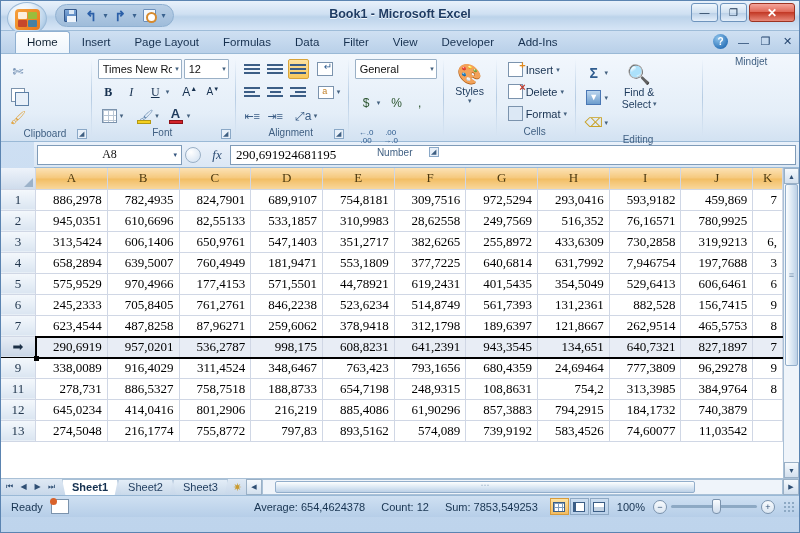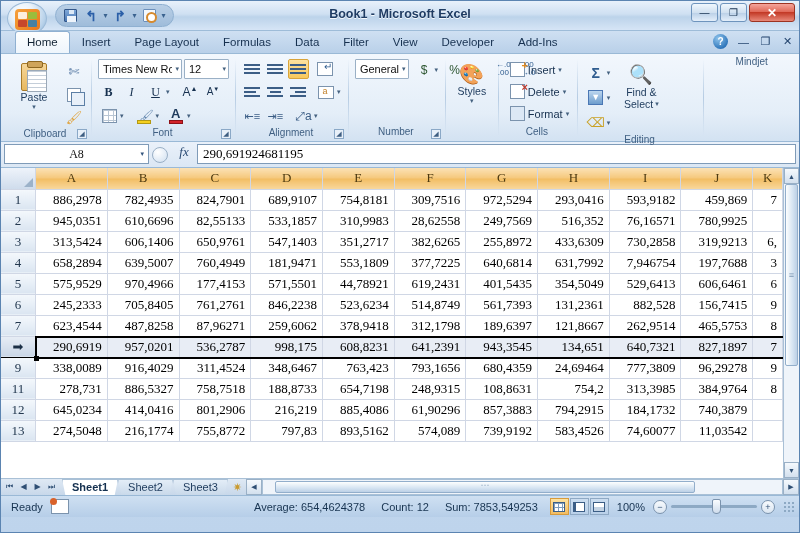--- a/index.html
+++ b/index.html
@@ -230,23 +230,23 @@
   .sortfilter-ico .fn { position:absolute; right:0; top:3px; width:0;height:0;border-left:10px solid #4a8fc7;border-right:0 solid transparent;border-bottom:0;border-top:9px solid transparent;}
   .binoc { font-size: 19px; color: #2f5c8f; }
   .mindjet-ico { width: 34px; height: 26px; display:flex; }
   .mindjet-ico i { display:block; width: 11px; height: 26px; }
   .mindjet-ico i:nth-child(1){ background: linear-gradient(180deg,#e02a18,#a81409); clip-path: polygon(0 0,100% 22%,100% 100%,0 100%);}
   .mindjet-ico i:nth-child(2){ background: #b9b9b9; clip-path: polygon(0 22%,100% 0,100% 100%,0 100%);}
   .mindjet-ico i:nth-child(3){ background: linear-gradient(180deg,#9a9a9a,#6f6f6f); clip-path: polygon(0 0,100% 22%,100% 100%,0 100%);}
 
   
   .formulabar {
-    height: 26px; display: flex; gap: 0;
+    height: 26px; display: flex; align-items: center; gap: 0;
     background: linear-gradient(180deg,#eaf1fa,#dbe7f4);
-    border-bottom: 1px solid #9ab9d6; padding: 2px 3px;
+    border-bottom: 1px solid #9ab9d6; padding: 2px 3px; margin-left: 33px;
   }
   .namebox {
     width: 145px; height: 20px; background: #fff; border: 1px solid #7f9bb8;
     display: flex; align-items: center; justify-content: center; position: relative;
     font-size: 12px; color: #111; font-family: "Liberation Serif", serif;
   }
   .namebox .nd { position: absolute; right: 4px; font-size: 7px; color: #33557e; }
   .fb-sep { width: 22px; display:flex; align-items:center; justify-content:center; }
   .fb-round {
     width: 16px; height: 16px; border-radius: 50%;
@@ -436,25 +436,20 @@
       <div class="mini-btn">—</div>
       <div class="mini-btn">❐</div>
       <div class="mini-btn">✕</div>
     </div>
   </div>
 
   <div class="ribbon">
 
     <div class="group" style="width:88px">
       <div class="group-body">
-        <div class="big-btn">
-          <span class="paste-ico"></span>
-          <span>Paste</span>
-          <span style="font-size:7px;color:#44617f">▾</span>
-        </div>
         <div class="small-col">
           <div class="small-btn">
               <span class="scissors">✄</span>
             </div>
           <div class="small-btn">
               <span class="copy-ico"></span>
             </div>
           <div class="small-btn">
               <span class="brush-ico">🖌</span>
             </div>
@@ -606,21 +601,21 @@
         </div>
       </div>
       <div class="group-label">
         <span>Alignment</span>
         <span class="dlg-launch">◢</span>
       </div>
     </div>
     <div class="group-sep"></div>
 
     <div class="group" style="width:92px">
-      <div class="group-body" style="flex-direction:row;gap:4px">
+      <div class="group-body" style="flex-direction:column;gap:13px">
         <div class="combo" style="width:82px">
           <span class="cv">General</span>
           <span class="cd">▾</span>
         </div>
         <div class="ctl-row">
           <div class="split">
             <div class="num-btn" style="border:none">$</div>
             <span class="sd">▾</span>
           </div>
           <div class="num-btn">%</div>

